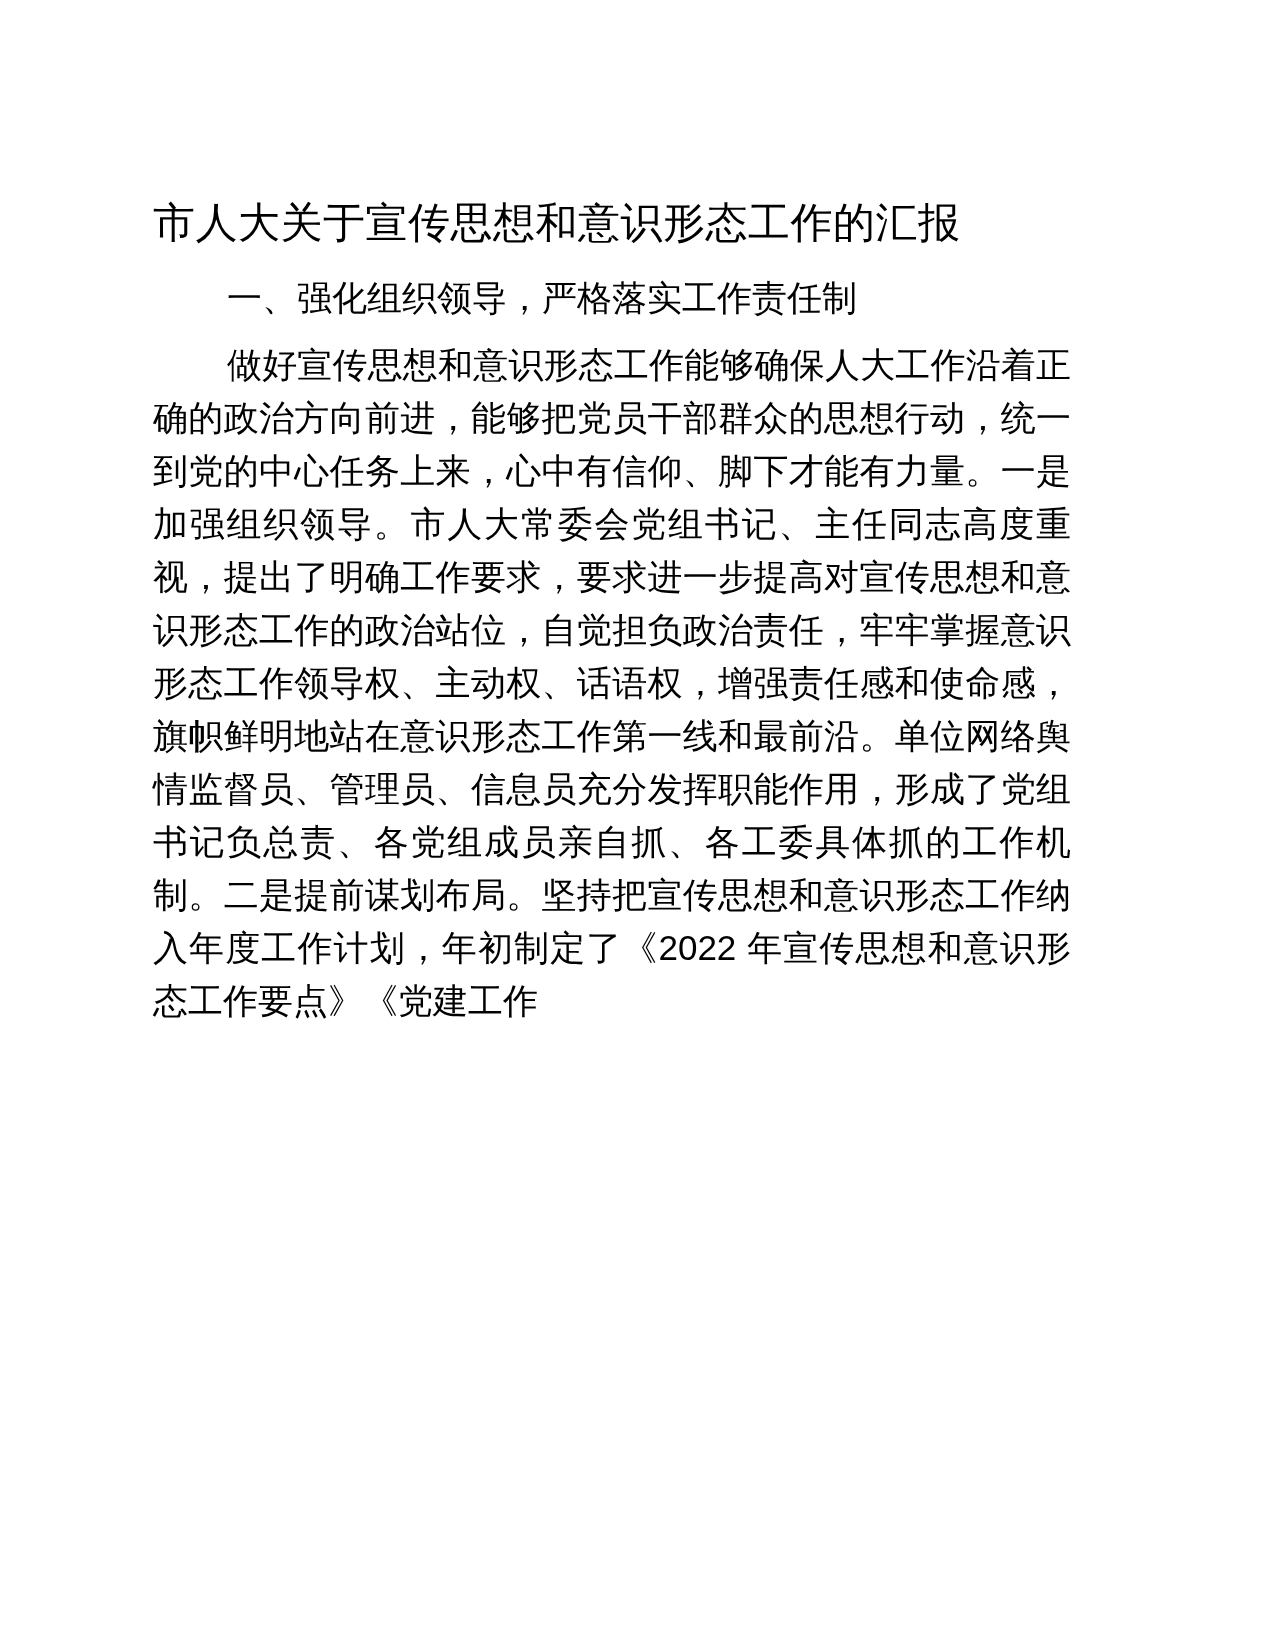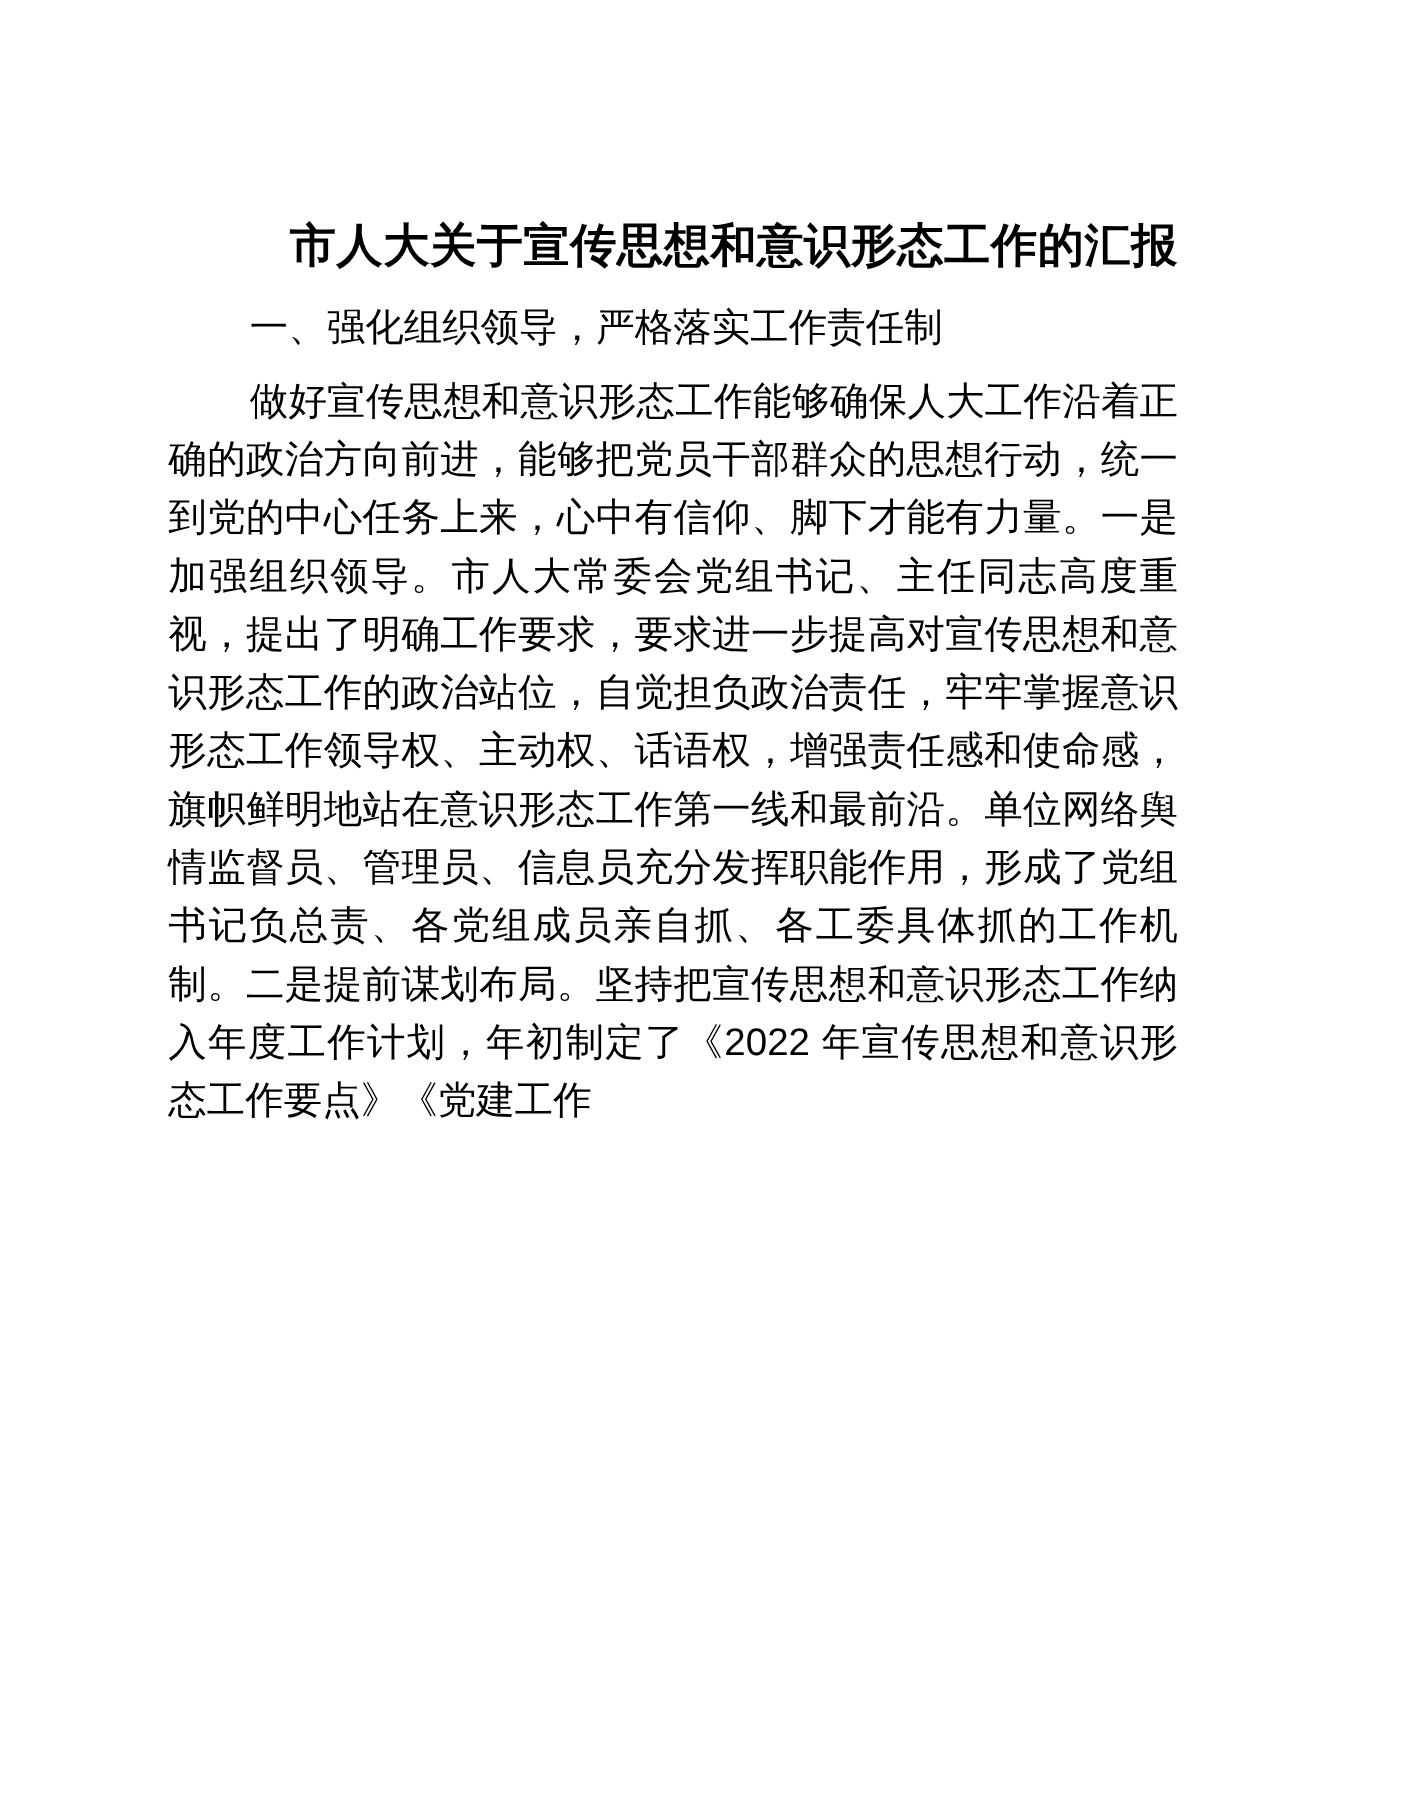--- a/index.html
+++ b/index.html
@@ -26,24 +26,24 @@
 
   .content {
     position: absolute;
     left: 153px;
     top: 196px;
     width: 918px;
   }
 
   .doc-title {
     font-size: 42px;
-    font-weight: 700;
+    font-weight: 400;
     line-height: 1.3;
     letter-spacing: 0.5px;
-    text-align: right;
+    text-align: left;
     margin: 0 0 14px 0;
     white-space: nowrap;
   }
 
   .para {
     font-size: 35px;
     line-height: 53px;
     text-align: justify;
     text-align-last: left;
     text-justify: inter-character;

